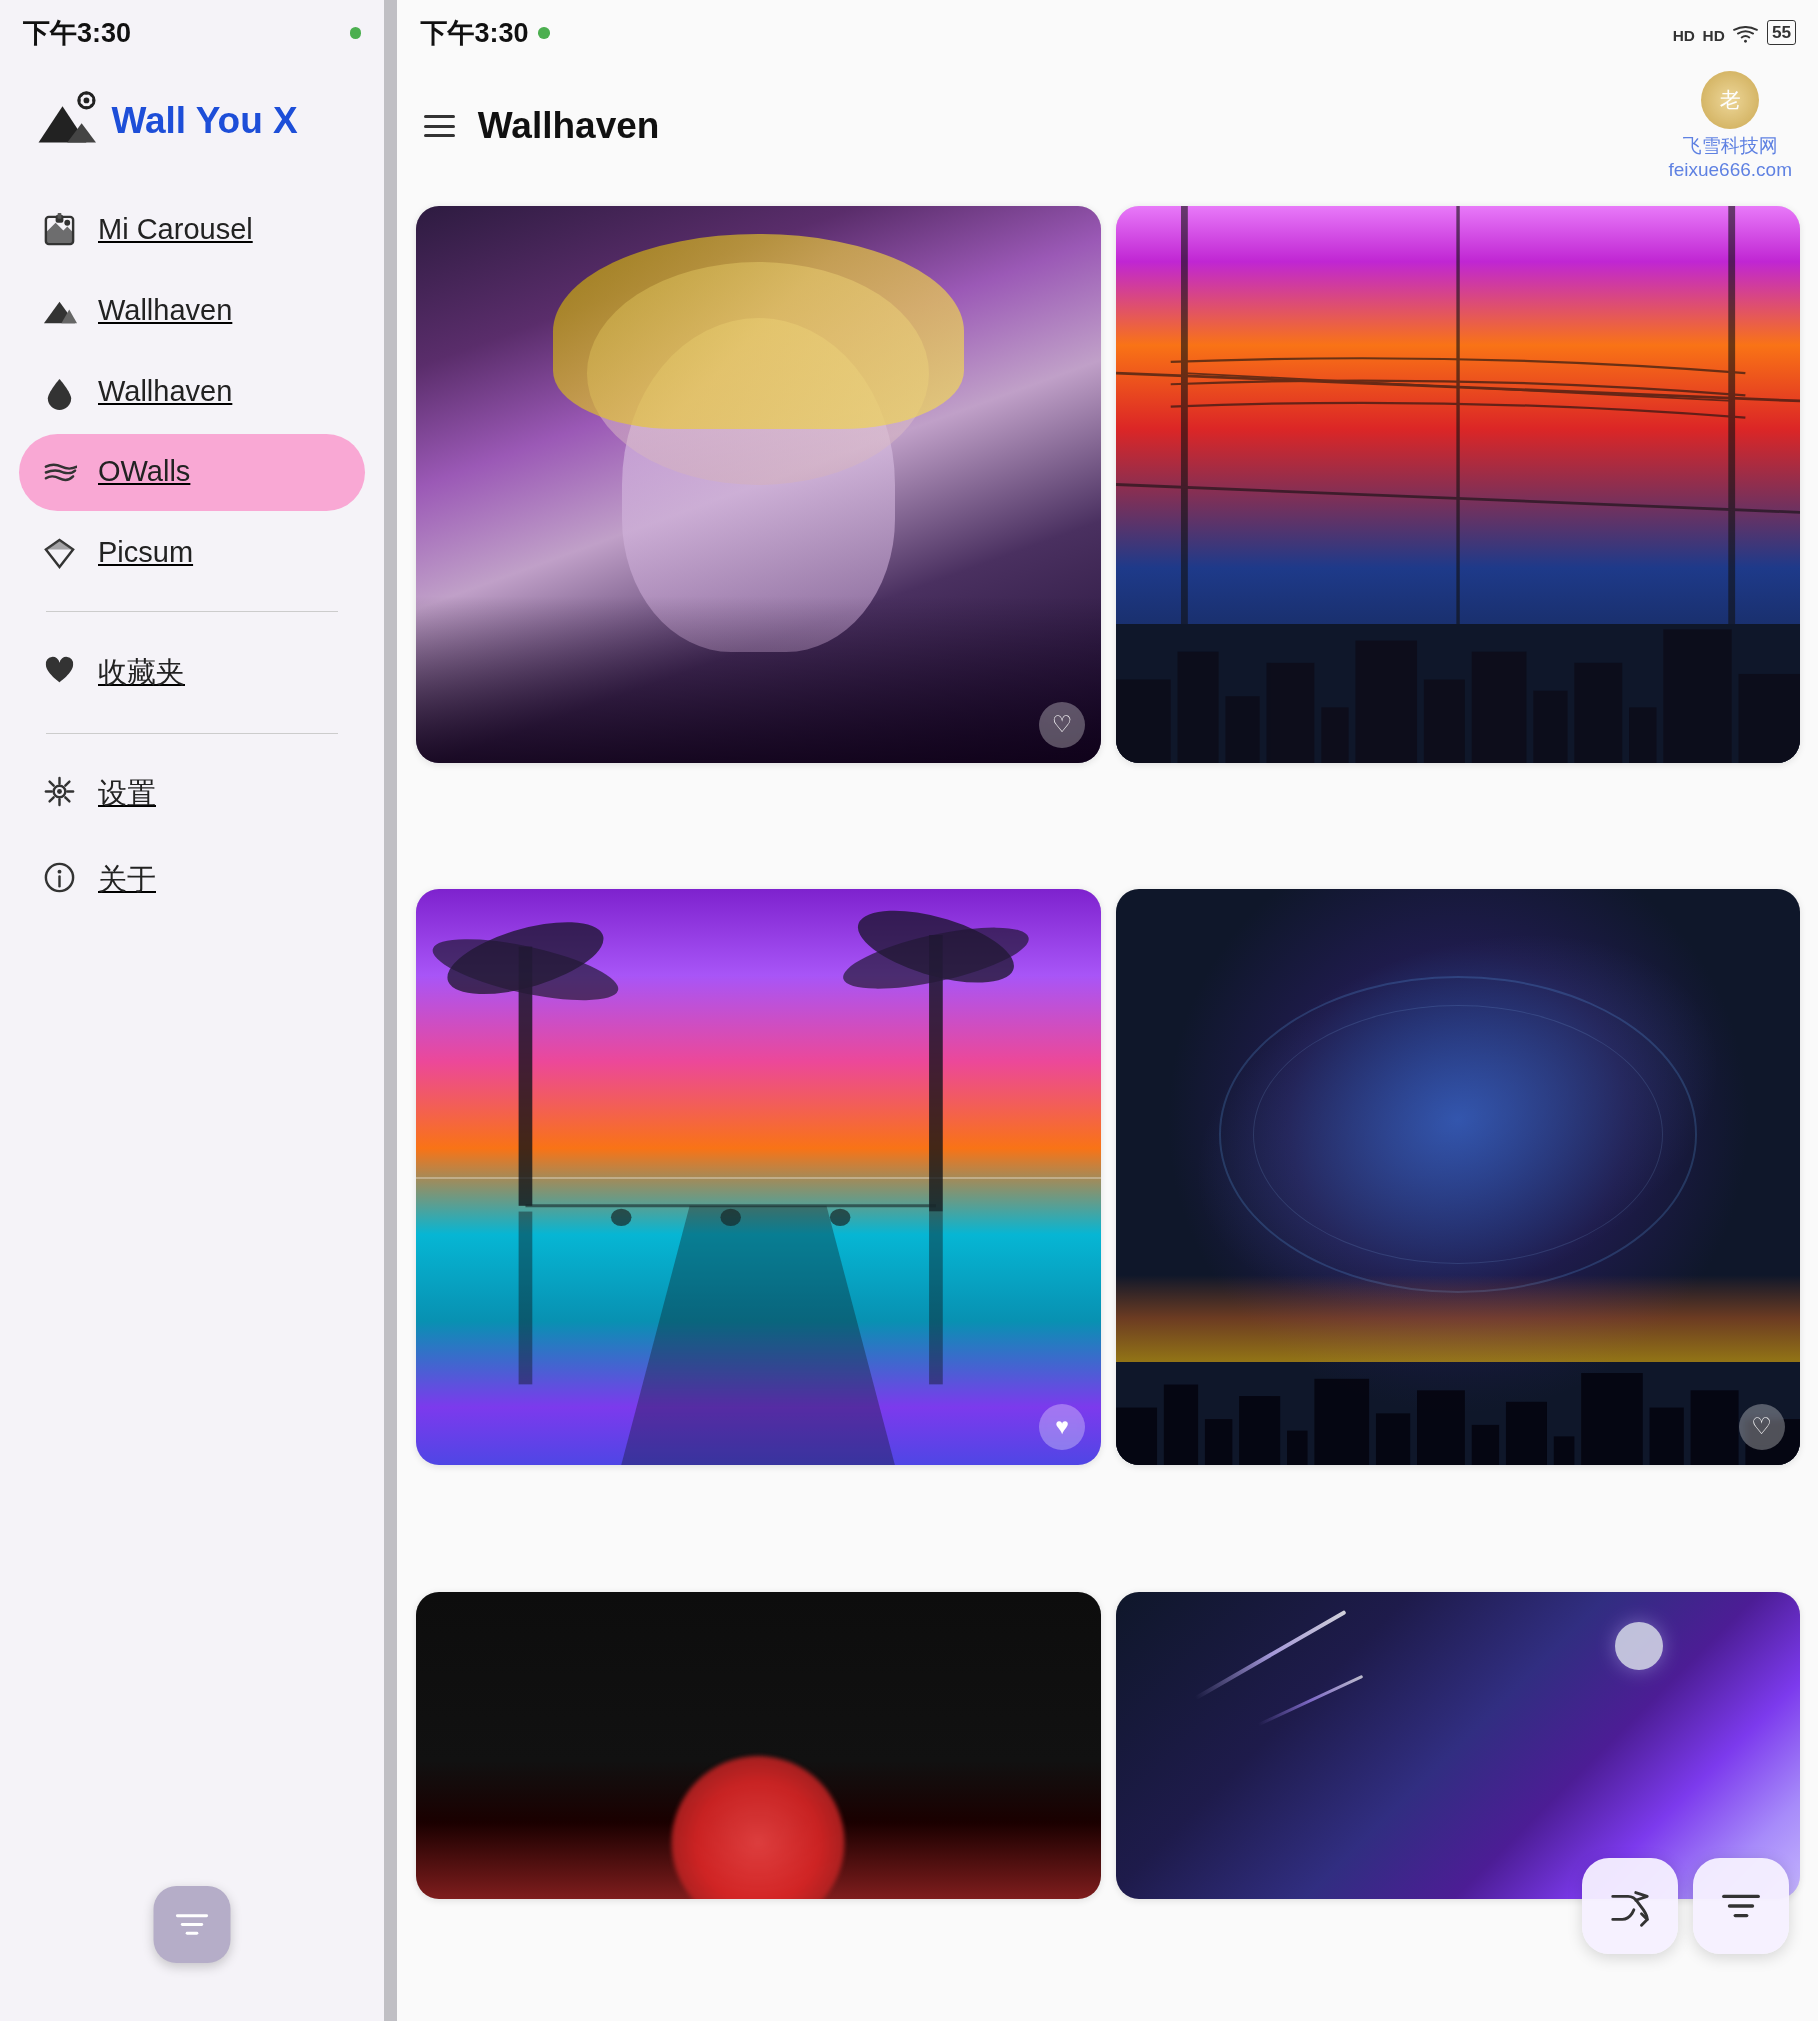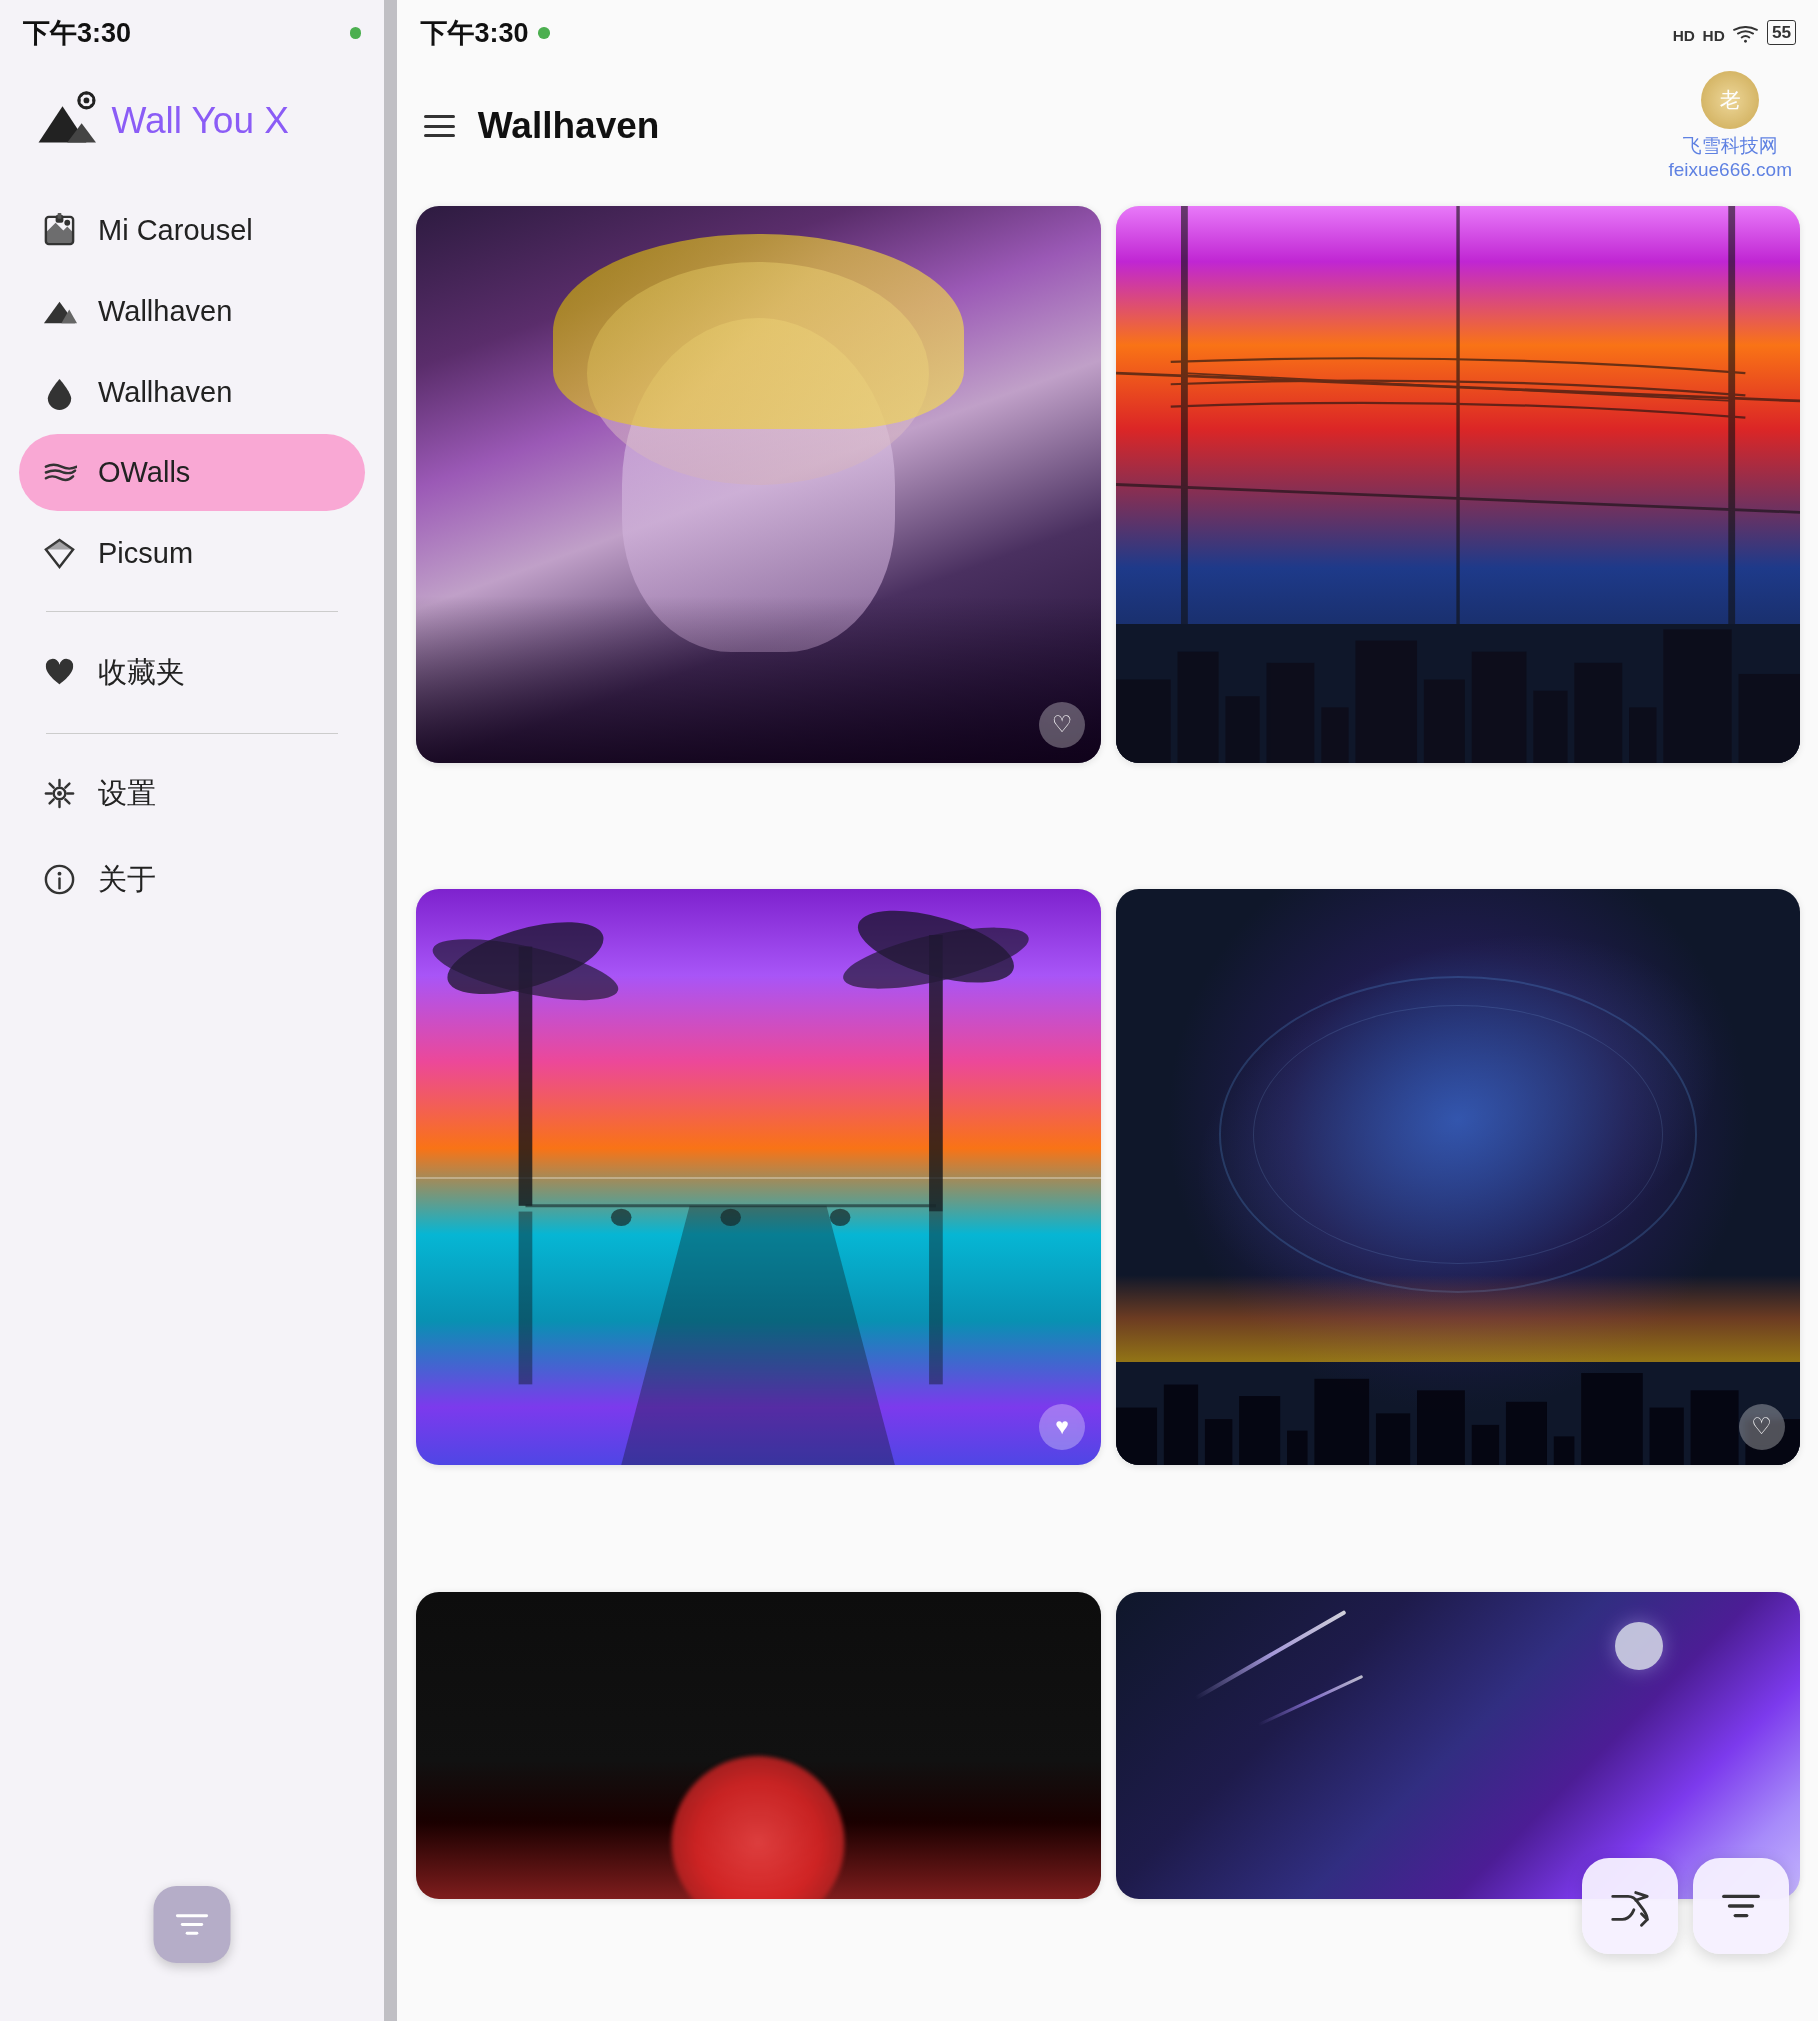--- a/index.html
+++ b/index.html
@@ -63,40 +63,41 @@
       position: relative;
     }
 
     .app-logo svg {
       width: 67px;
       height: 67px;
     }
 
     .app-title {
       font-size: 37px;
-      font-weight: 400;
-      color: #8b5cf6;
+      font-weight: 700;
+      color: #1d4ed8;
     }
 
     .nav-list {
       display: flex;
       flex-direction: column;
       padding: 19px 19px;
       gap: 3.8px;
       flex: 1;
     }
 
     .nav-item {
       display: flex;
-      align-items: center;
+      align-items: flex-start;
       gap: 21px;
       padding: 21px 23px;
       border-radius: 48px;
       cursor: pointer;
       transition: background 0.2s;
+      text-decoration: underline;
     }
 
     .nav-item.active {
       background: #f9a8d4;
     }
 
     .nav-icon {
       width: 35px;
       height: 35px;
       display: flex;

